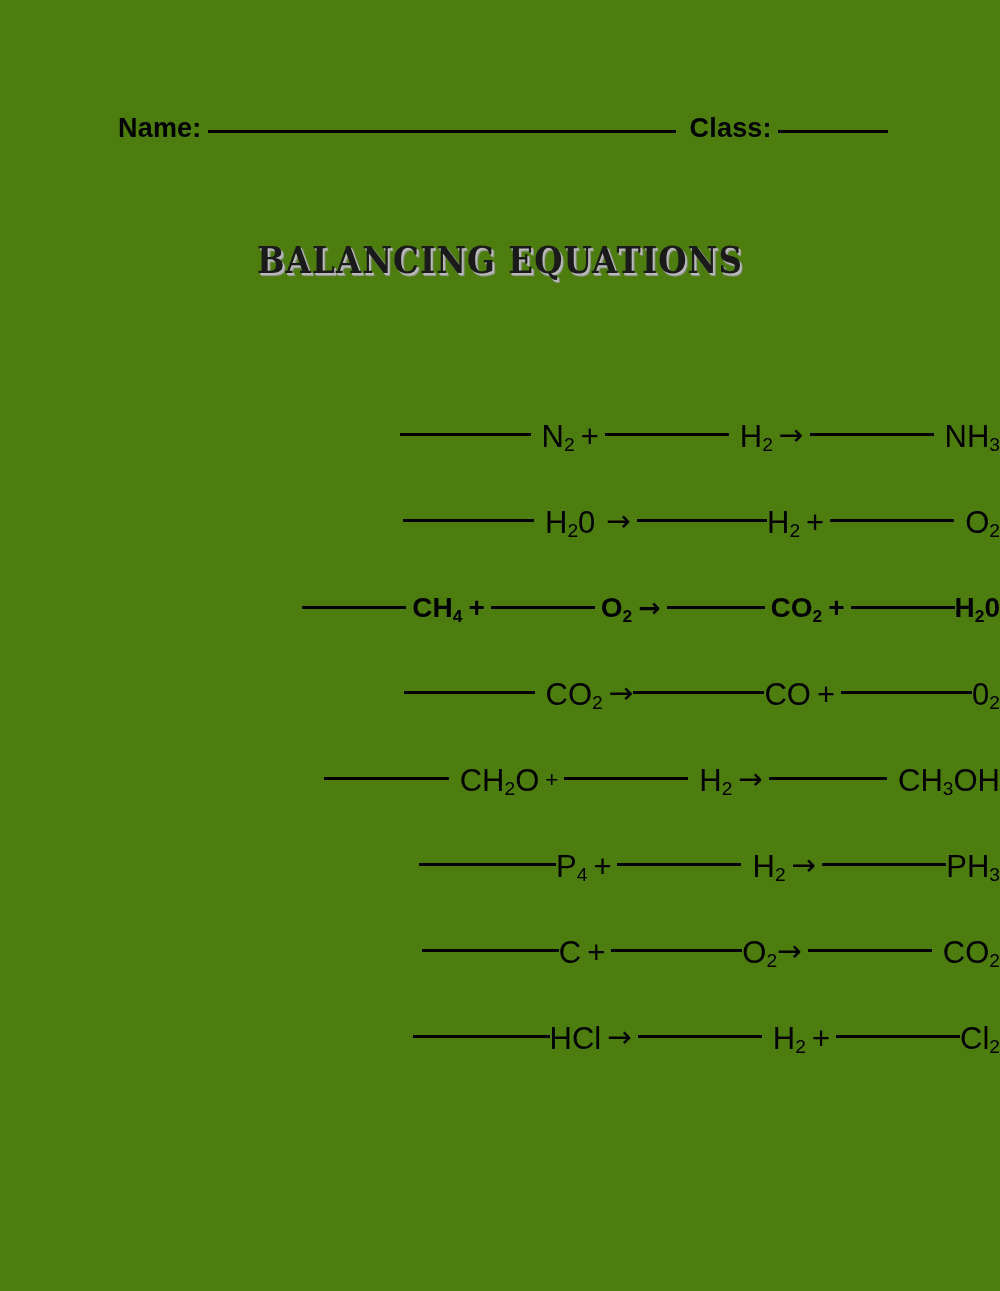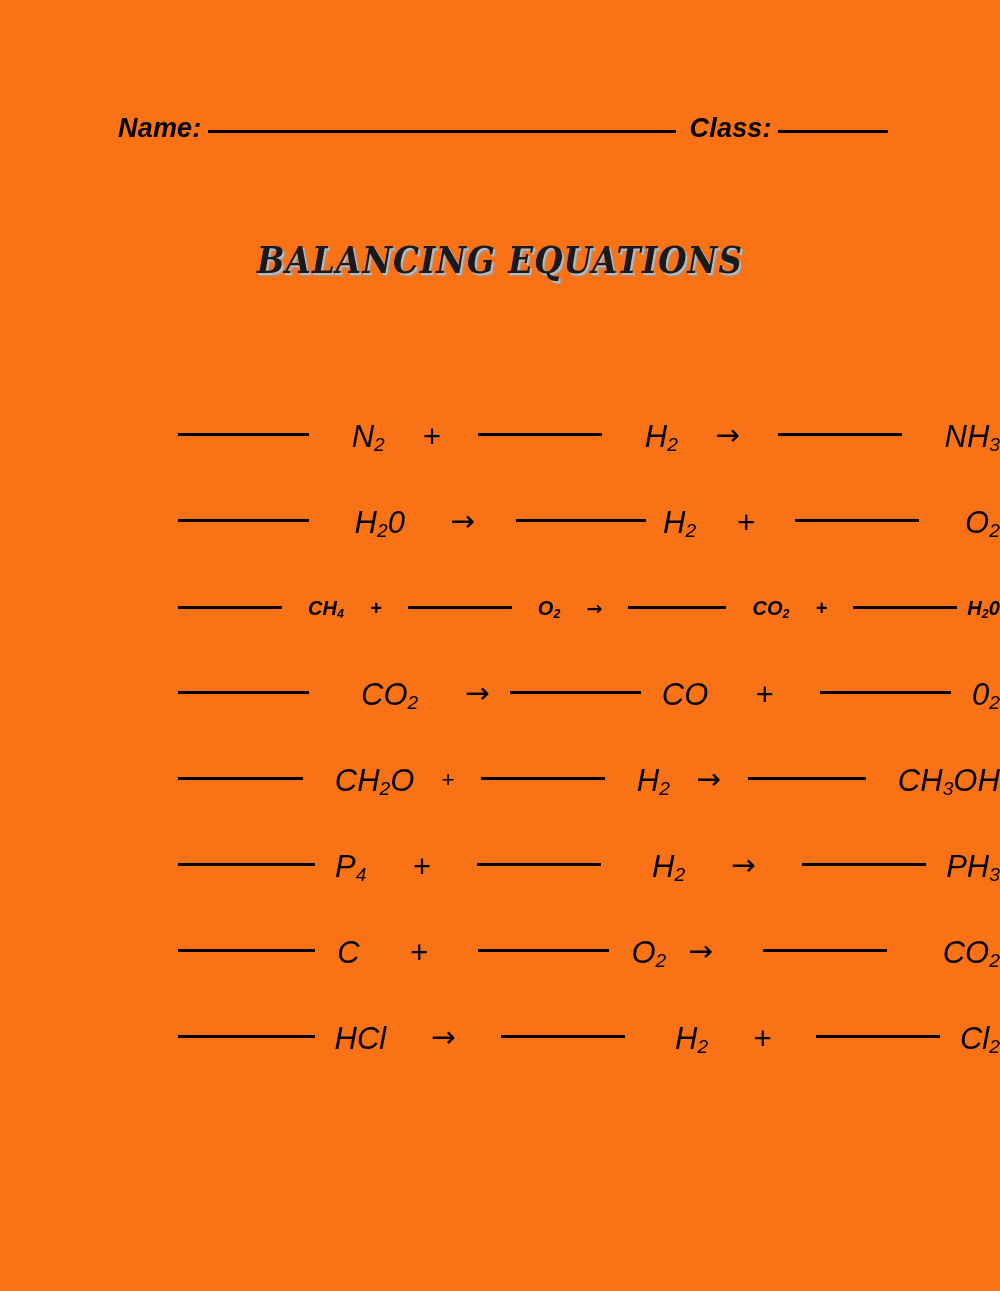--- a/index.html
+++ b/index.html
@@ -12,22 +12,21 @@
     height: 1291px;
     position: relative;
     font-family: "Liberation Sans", sans-serif;
     color: #000000;
     overflow: hidden;
   }
 
   .page {
     position: absolute;
     inset: 0;
-    background: #f97316;
-    font-style: italic;
+    background: #4d7c0f;
   }
 
   
   .header-row {
     position: absolute;
     left: 118px;
     top: 113px;
     width: 770px;
     display: flex;
     align-items: baseline;
@@ -83,30 +82,30 @@
   .equations {
     position: absolute;
     left: 0;
     right: 0;
     top: 393px;
   }
   .eq-row {
     height: 86px;
     display: flex;
     align-items: center;
-    justify-content: space-between;
+    justify-content: flex-end;
     padding-left: 178px;
     font-size: 31px;
     font-family: "Liberation Sans", sans-serif;
     white-space: nowrap;
     line-height: 1;
   }
   .eq-row.bold {
     font-weight: bold;
-    font-size: 20px;
+    font-size: 28px;
   }
   .eq-seg {
     display: inline-block;
   }
   
   .blank {
     display: inline-block;
     border-bottom: 3px solid #000;
     height: 0;
     position: relative;

